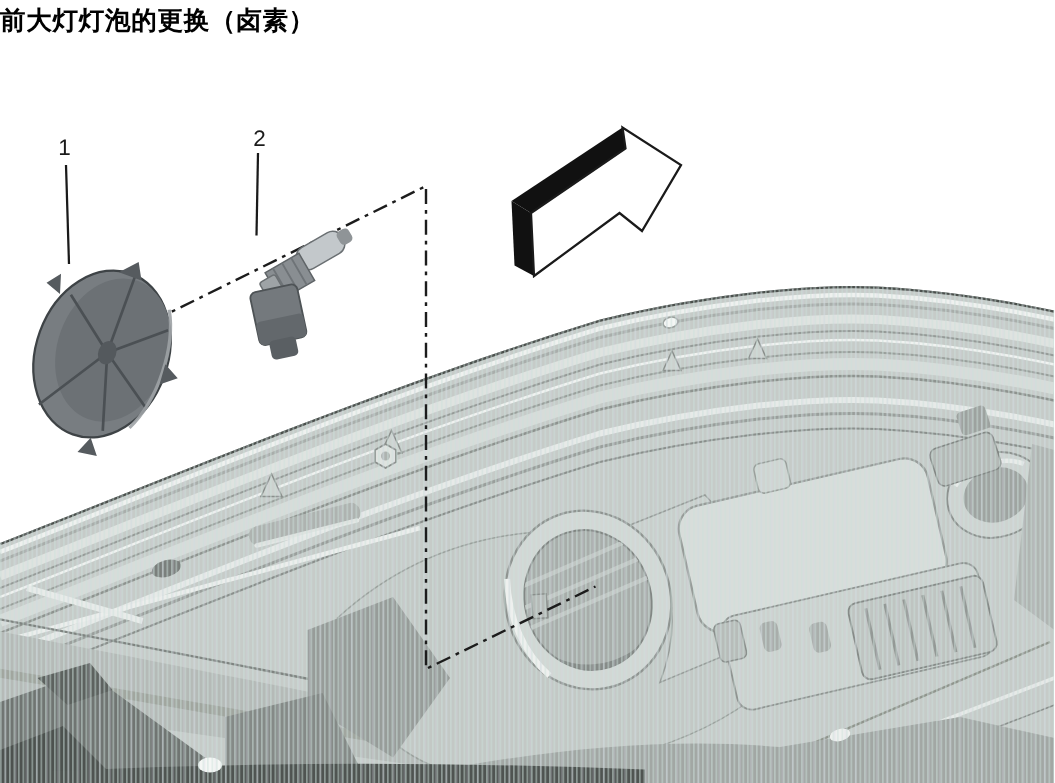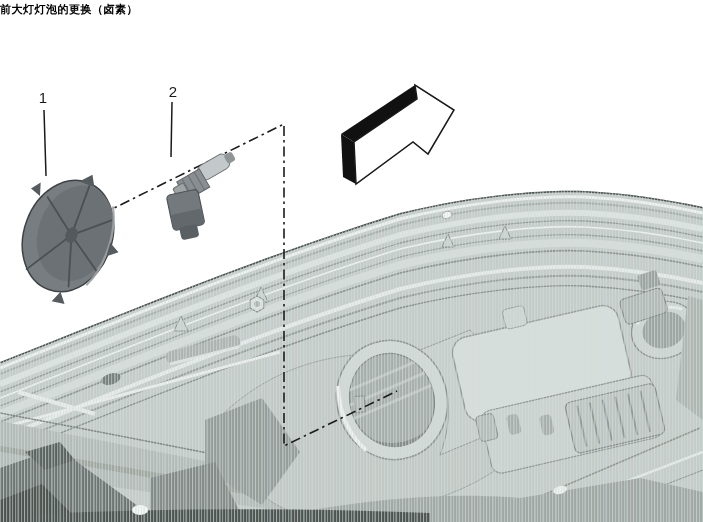--- a/index.html
+++ b/index.html
@@ -5,21 +5,21 @@
   html,body{margin:0;padding:0;background:#ffffff;}
   .page{
     position:relative;
     width:703px;height:522px;
     background:#ffffff;
     font-family:"Liberation Sans", sans-serif;
     overflow:hidden;
   }
   .page-title{
     position:absolute;left:0;top:2px;margin:0;
-    font-size:11px;font-weight:bold;color:#000;
+    font-size:17px;font-weight:bold;color:#000;
     letter-spacing:0.5px;white-space:nowrap;
   }
   .figure{position:absolute;left:0;top:0;width:703px;height:522px;}
   svg{display:block;}
   text.callout{font-family:"Liberation Sans", sans-serif;font-size:15px;fill:#1a1a1a;}
 </style>
 </head>
 <body>
 
 <div class="page">

